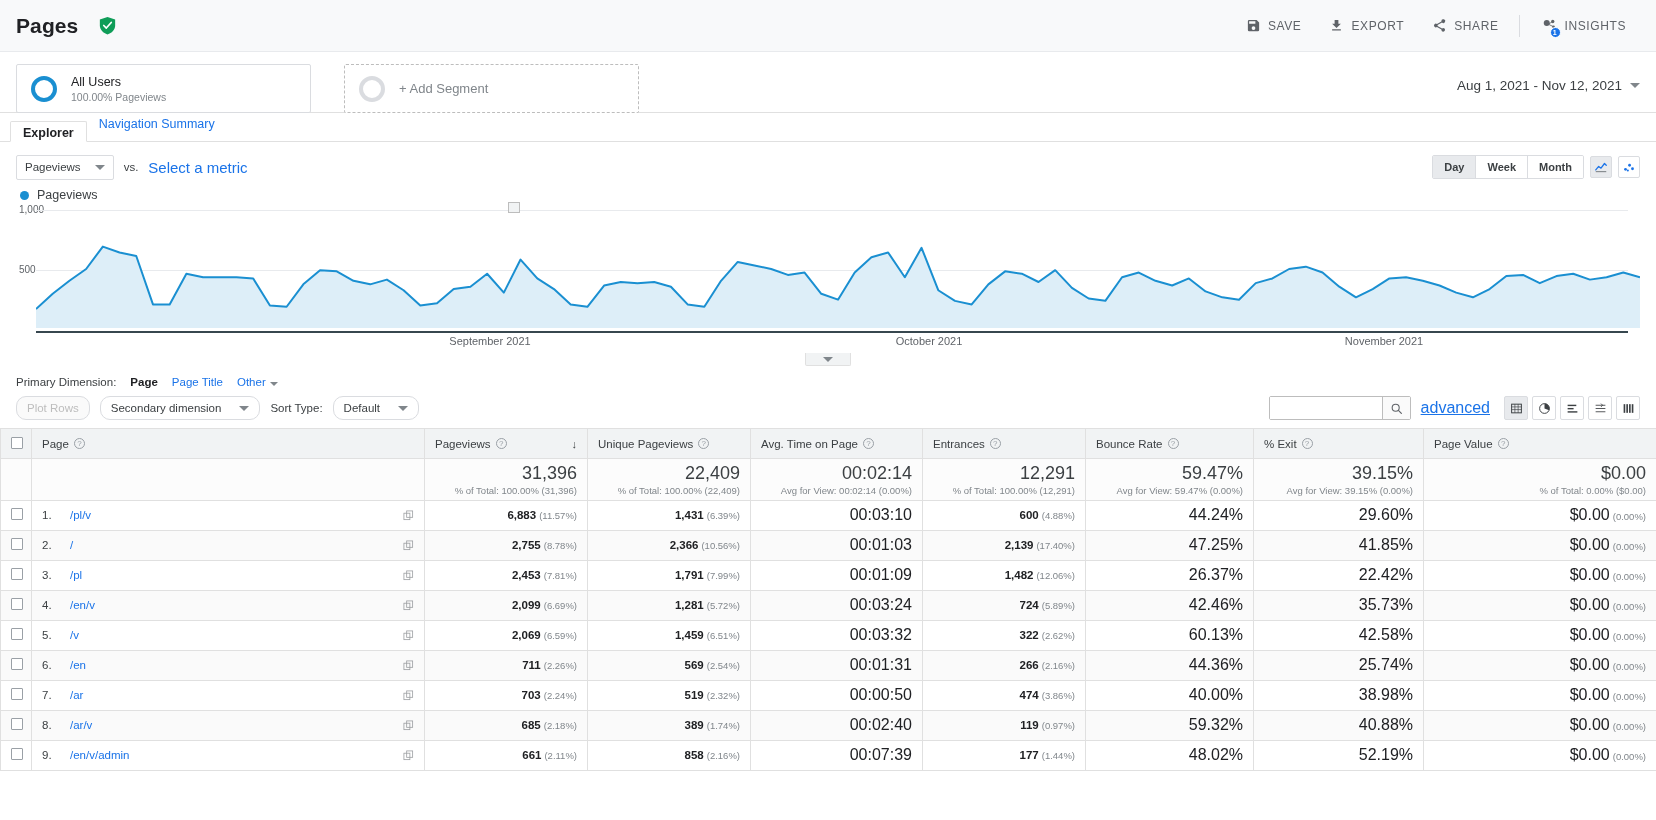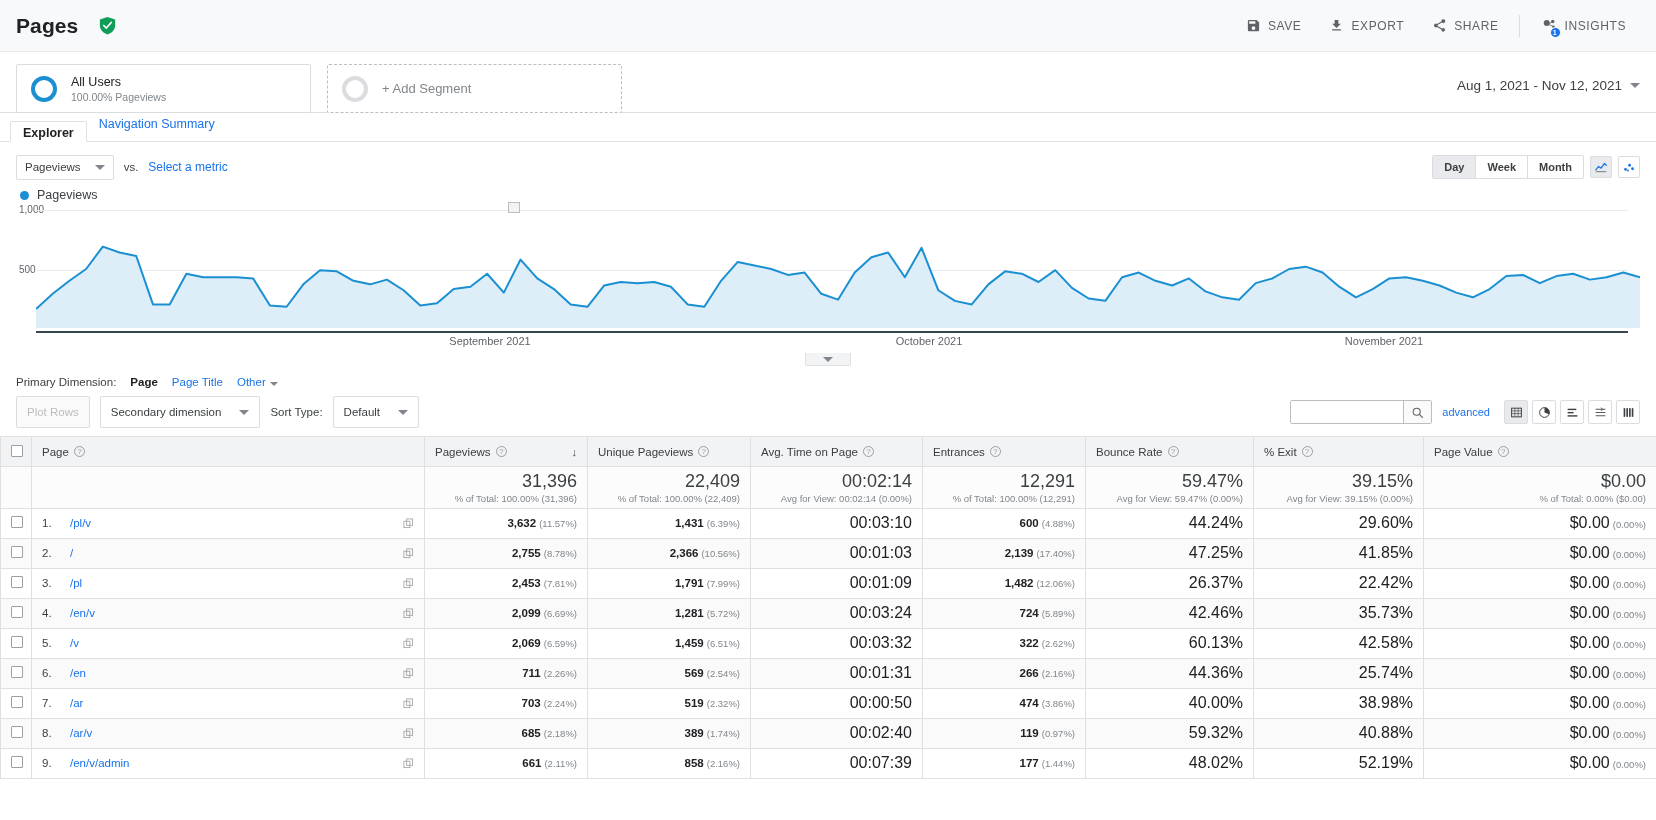--- a/index.html
+++ b/index.html
@@ -37,21 +37,21 @@
     display: flex; align-items: center; justify-content: center;
     font-weight: bold; border: 1px solid #fff;
   }
 
   
   .segment-bar {
     display: flex; align-items: flex-start; justify-content: space-between;
     padding: 12px 16px 0 16px; background: #fff;
     border-bottom: 1px solid #e0e0e0; height: 61px;
   }
-  .segments { display: flex; gap: 16px; }
+  .segments { display: flex; gap: 33px; }
   .segment-card {
     width: 295px; height: 49px; border: 1px solid #dadce0; border-radius: 2px;
     display: flex; align-items: center; padding: 0 14px; gap: 14px; background: #fff;
     cursor: pointer;
   }
   .segment-card.dashed { border: 1px dashed #bdbdbd; width: 295px; }
   .ring { width: 26px; height: 26px; border-radius: 50%; border: 4px solid #1a8fd1; flex: 0 0 auto; }
   .ring.gray { border-color: #dadce0; }
   .seg-texts { display: flex; flex-direction: column; gap: 2px; }
   .seg-name { font-size: 12.5px; color: #202124; }
@@ -77,21 +77,21 @@
   
   .chart-panel { padding: 10px 16px 0 16px; }
   .metric-row { display: flex; align-items: center; justify-content: space-between; height: 30px; }
   .metric-left { display: flex; align-items: center; gap: 10px; }
   .metric-select {
     border: 1px solid #dadce0; border-radius: 2px; background: #fff;
     height: 25px; padding: 0 8px; display: flex; align-items: center; gap: 14px;
     font-size: 11.5px; color: #3c4043; cursor: pointer; min-width: 76px;
   }
   .vs-label { font-size: 11.5px; color: #3c4043; }
-  .select-metric-link { font-size: 12px; color: #1a73e8; cursor: pointer; }
+  .select-metric-link { font-size: 15px; color: #1a73e8; cursor: pointer; }
   .metric-right { display: flex; align-items: center; gap: 6px; }
   .gran-group { display: flex; border: 1px solid #dadce0; border-radius: 2px; overflow: hidden; }
   .gran-btn {
     padding: 0 11px; height: 22px; line-height: 22px; font-size: 11px; font-weight: bold;
     color: #3c4043; background: #fff; border-right: 1px solid #dadce0; cursor: pointer;
   }
   .gran-btn:last-child { border-right: none; text-align: center; }
   .gran-btn.active { background: #e8eaed; }
   .chart-type-btn {
     width: 22px; height: 22px; border: 1px solid #dadce0; border-radius: 2px;
@@ -129,31 +129,31 @@
   .pd-item.active { color: #202124; font-weight: bold; }
   .pd-caret { width: 0; height: 0; border-left: 4px solid transparent; border-right: 4px solid transparent; border-top: 4px solid #80868b; display: inline-block; margin-left: 4px; }
 
   
   .table-toolbar {
     display: flex; align-items: center; justify-content: space-between;
     padding: 8px 16px 8px 16px;
   }
   .tt-left { display: flex; align-items: center; gap: 10px; }
   .btn-plain {
-    border: 1px solid #dadce0; border-radius: 2px; background: #fff; height: 32px;
+    border: 1px solid #dadce0; border-radius: 10px; background: #fff; height: 24px;
     padding: 4px 10px; font-size: 11.5px; color: #3c4043; display: flex; align-items: center; gap: 18px;
     cursor: pointer;
   }
   .btn-plain.disabled { color: #bdbdbd; background: #fafafa; }
   .tt-text { font-size: 11.5px; color: #3c4043; }
   .tt-right { display: flex; align-items: center; gap: 10px; }
   .search-wrap { display: flex; height: 24px; border: 1px solid #bdbdbd; border-radius: 2px; }
   .search-input { width: 112px; border: none; outline: none; font-size: 11.5px; padding: 0 6px; }
   .search-btn { width: 28px; border-left: 1px solid #bdbdbd; background: #fafafa; display: flex; align-items: center; justify-content: center; cursor: pointer; }
-  .advanced-link { font-size: 11px; color: #1a73e8; cursor: pointer; }
+  .advanced-link { font-size: 16px; color: #1a73e8; cursor: pointer; text-decoration: underline; }
   .view-btns { display: flex; gap: 4px; margin-left: 4px; }
   .view-btn { width: 24px; height: 24px; border: 1px solid #dadce0; border-radius: 2px; display: flex; align-items: center; justify-content: center; cursor: pointer; background: #fff; }
   .view-btn.active { background: #e8eaed; }
 
   
   table.data { width: 100%; border-collapse: collapse; table-layout: fixed; }
   table.data th, table.data td { border: 1px solid #e0e0e0; }
   thead th {
     background: #f1f3f4; height: 30px; font-size: 11.5px; font-weight: normal;
     color: #3c4043; text-align: left; padding: 0 10px; vertical-align: middle;
@@ -517,21 +517,21 @@
             <span class="page-left">
               <span class="row-num">1.</span>
               <span class="page-link">/pl/v</span>
             </span>
             <svg class="ext-icon" width="11" height="11" viewBox="0 0 24 24">
               <rect x="2" y="7" width="13" height="14" fill="none" stroke="#5f6368" stroke-width="1.8"></rect>
               <rect x="8" y="2" width="13" height="14" fill="none" stroke="#5f6368" stroke-width="1.8"></rect>
             </svg>
           </div>
         </td>
-        <td class="num-cell"><span class="num-main">3,632</span><span class="num-pct">(11.57%)</span></td>
+        <td class="num-cell"><span class="num-main">6,883</span><span class="num-pct">(11.57%)</span></td>
         <td class="num-cell"><span class="num-main">1,431</span><span class="num-pct">(6.39%)</span></td>
         <td class="num-cell"><span class="num-plain">00:03:10</span></td>
         <td class="num-cell"><span class="num-main">600</span><span class="num-pct">(4.88%)</span></td>
         <td class="num-cell"><span class="num-plain">44.24%</span></td>
         <td class="num-cell"><span class="num-plain">29.60%</span></td>
         <td class="num-cell"><span class="num-plain">$0.00</span><span class="num-pct">(0.00%)</span></td>
       </tr>
       <tr class="data-row alt">
         <td class="cell-check"><span class="chk"></span></td>
         <td>

